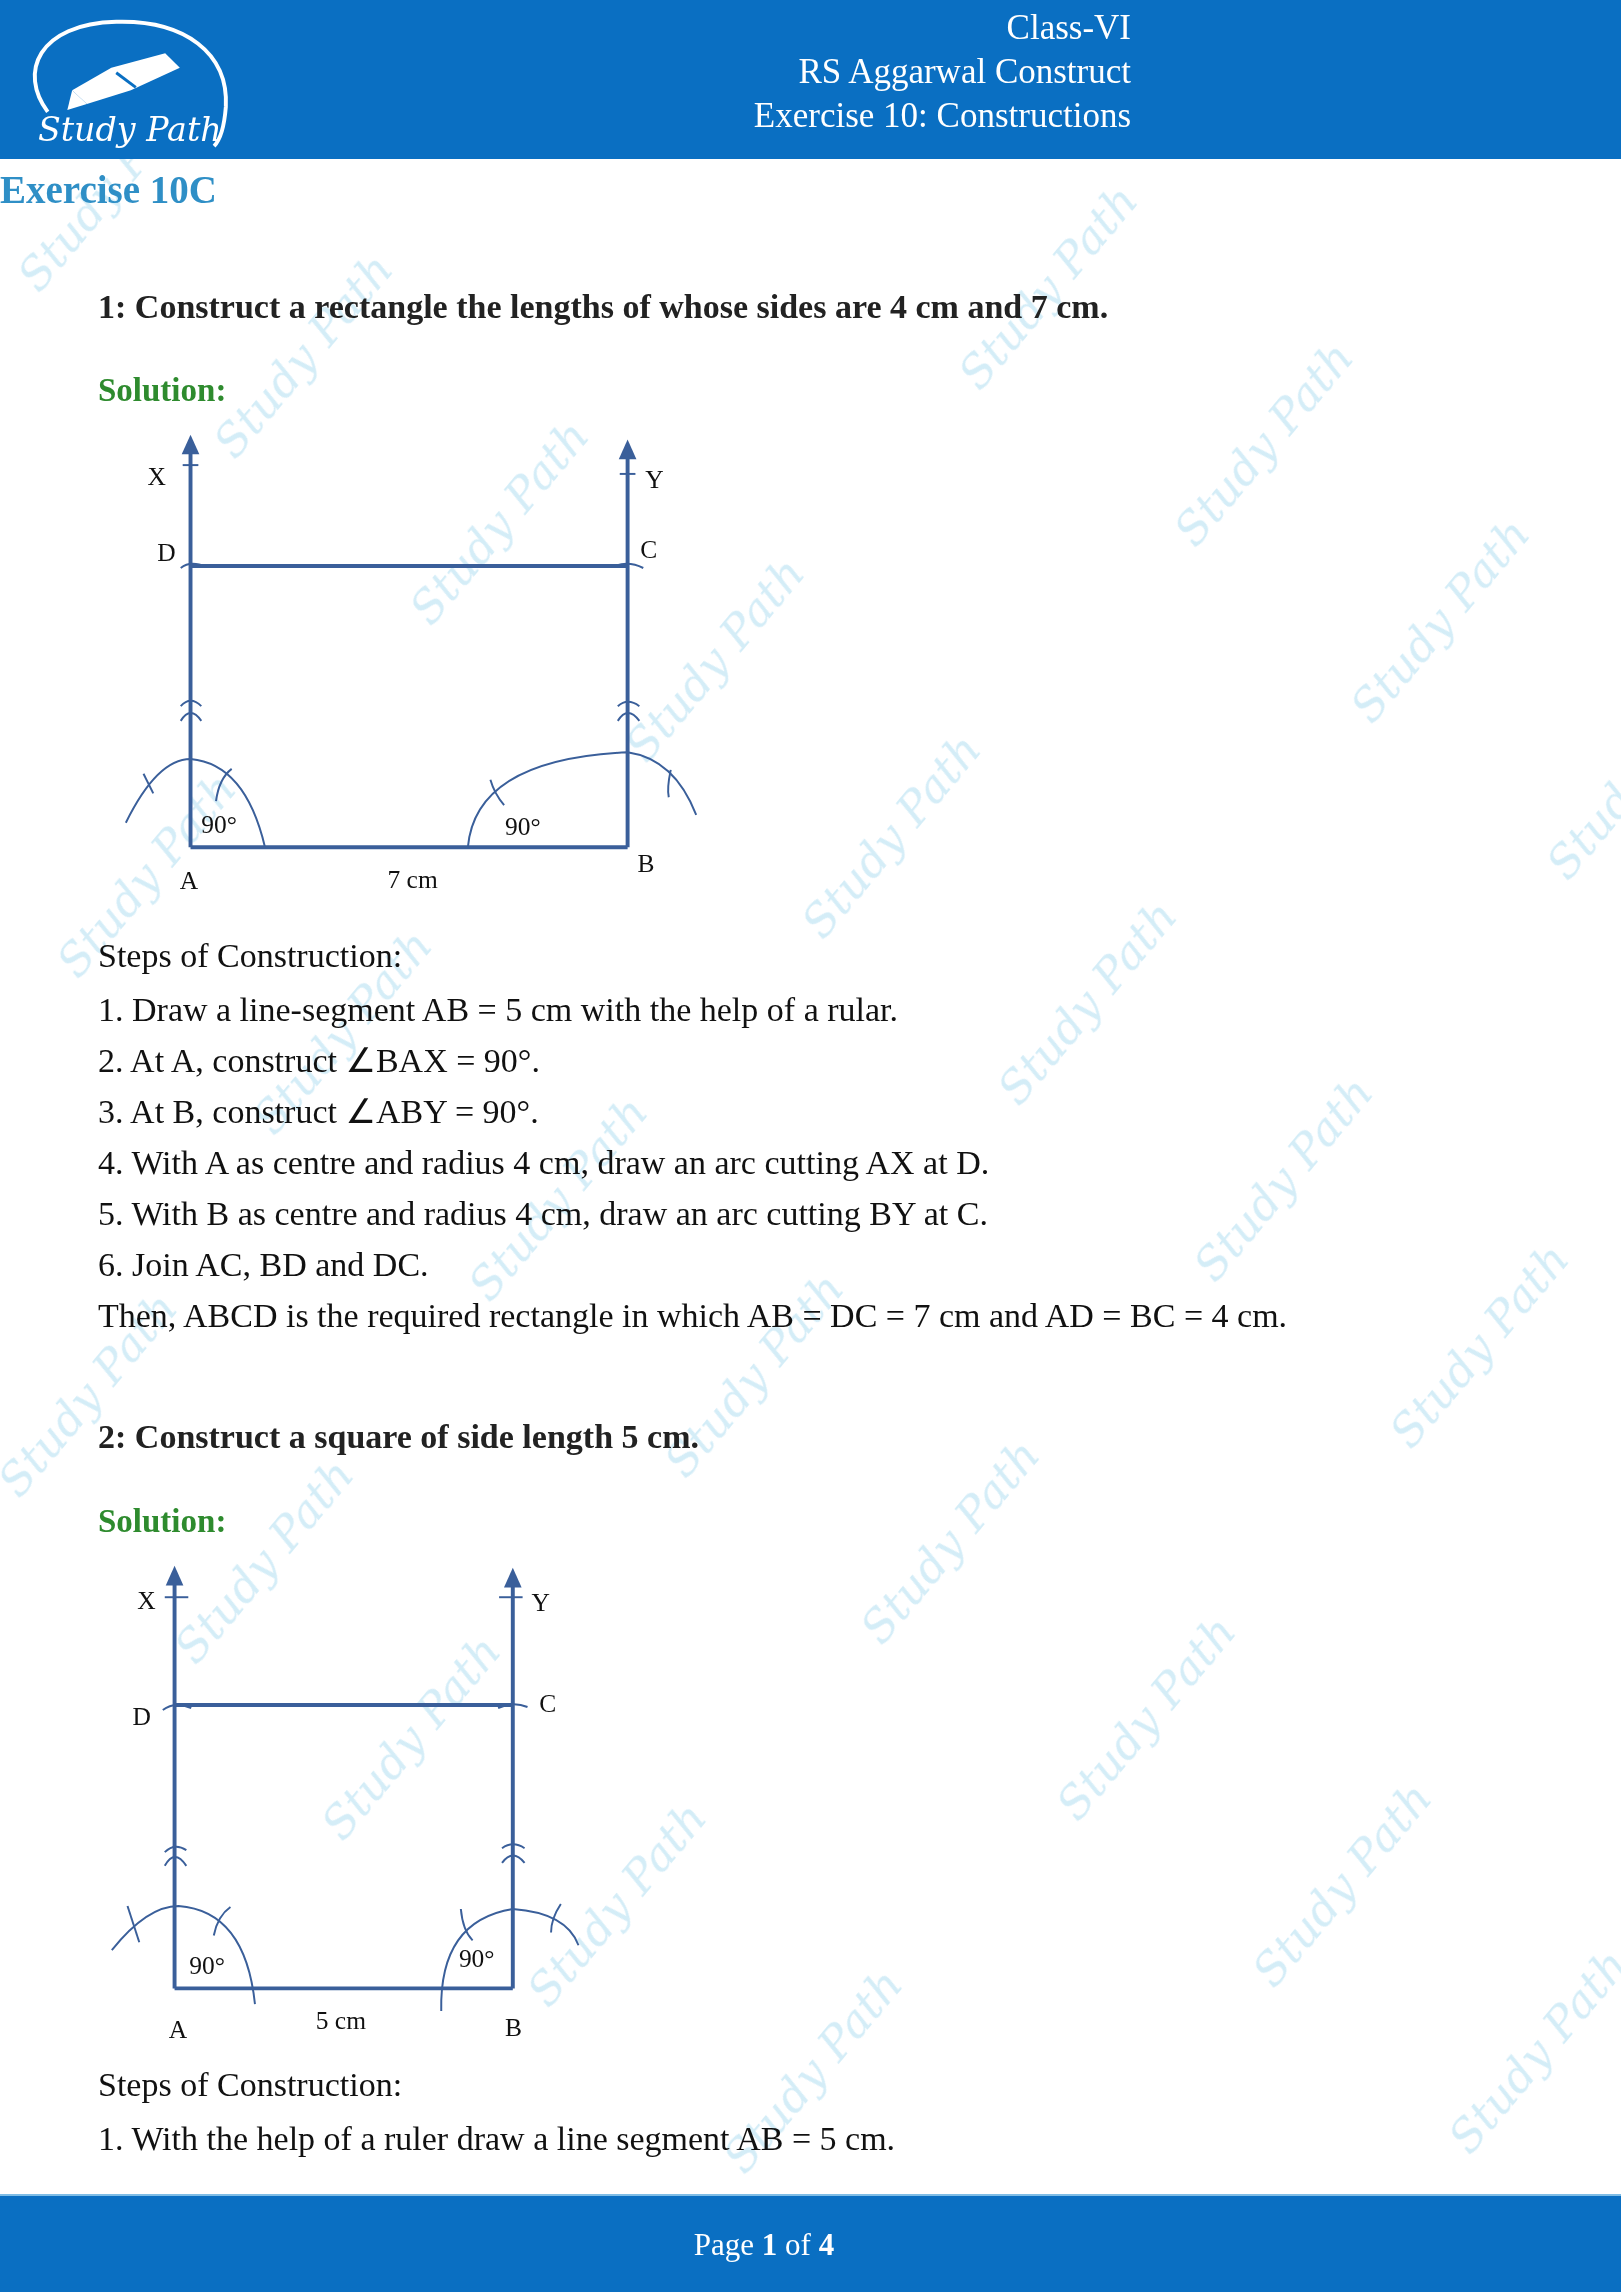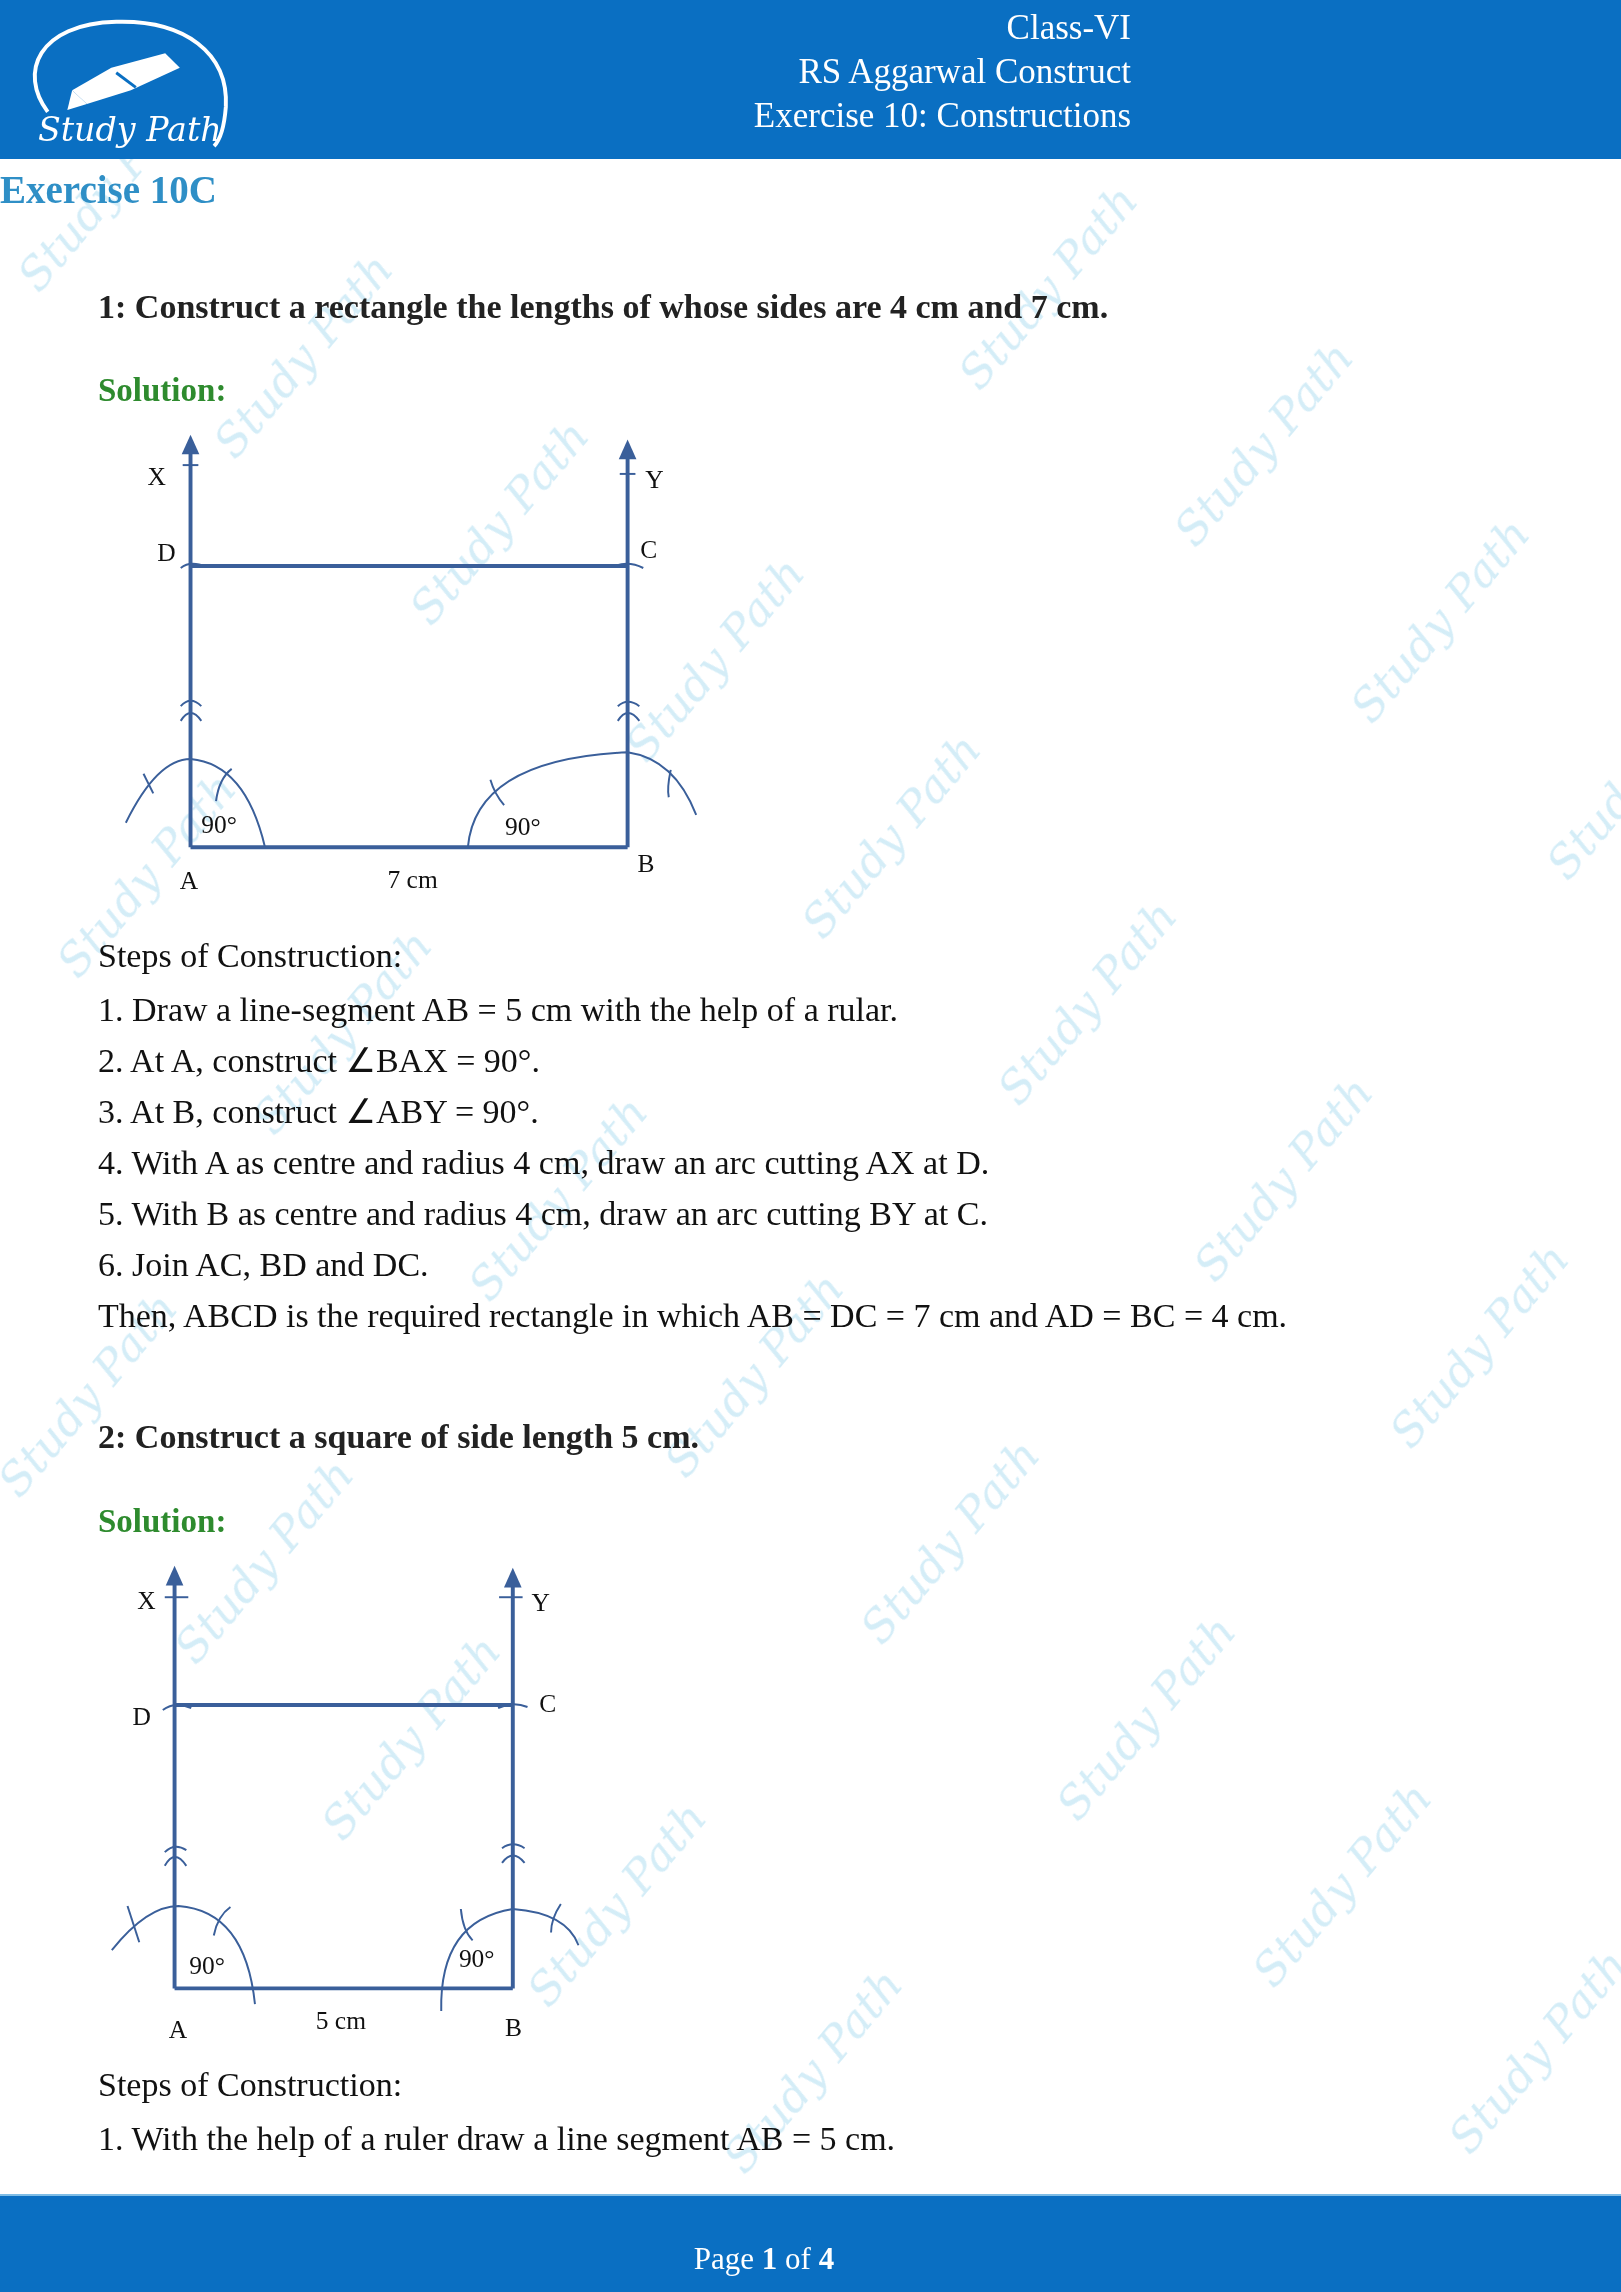--- a/index.html
+++ b/index.html
@@ -10,21 +10,21 @@
   .exercise{position:absolute;left:0;width:1504px;top:167px;text-align:left;font-family:"Liberation Serif",serif;font-weight:bold;font-size:39px;color:#2f8fc6;}
   .question{position:absolute;left:98px;font-family:"Liberation Serif",serif;font-weight:bold;font-size:34px;color:#222;margin-top:20px;}
   .solution{position:absolute;left:98px;font-family:"Liberation Serif",serif;font-weight:bold;font-size:33px;color:#2e8b2e;}
   .steps-title{position:absolute;left:98px;font-family:"Liberation Serif",serif;font-size:34px;color:#111;text-align:right;}
   .steps{position:absolute;left:98px;margin:0;padding:0;list-style:none;font-family:"Liberation Serif",serif;font-size:34px;color:#111;}
   .steps li{height:51px;line-height:51px;white-space:nowrap;}
   .diagram{position:absolute;}
   .diagram text{font-family:"Liberation Serif",serif;fill:#111;}
   .watermark{position:absolute;left:0;top:0;width:1621px;height:2293px;pointer-events:none;}
   .footer{position:absolute;left:0;top:2194px;width:1621px;height:99px;background:#0a6fc2;border-top:2.9px solid #7fbde6;}
-  .footer-text{position:absolute;left:0;width:1528px;top:45px;text-align:center;color:#fff;font-family:"Liberation Serif",serif;font-size:31px;}
+  .footer-text{position:absolute;left:0;width:1528px;top:31px;text-align:center;color:#fff;font-family:"Liberation Serif",serif;font-size:31px;}
   .footer-text b{font-weight:bold;}
 </style>
 </head>
 <body>
 
 <svg class="watermark" viewBox="0 0 1654 2339">
   <g fill="#c6e7f5" font-family="DejaVu Serif, serif" font-style="italic" font-size="46" opacity="0.75">
     <text transform="translate(40,300) rotate(-50)">Study Path</text>
     <text transform="translate(240,470) rotate(-50)">Study Path</text>
     <text transform="translate(1000,400) rotate(-50)">Study Path</text>

